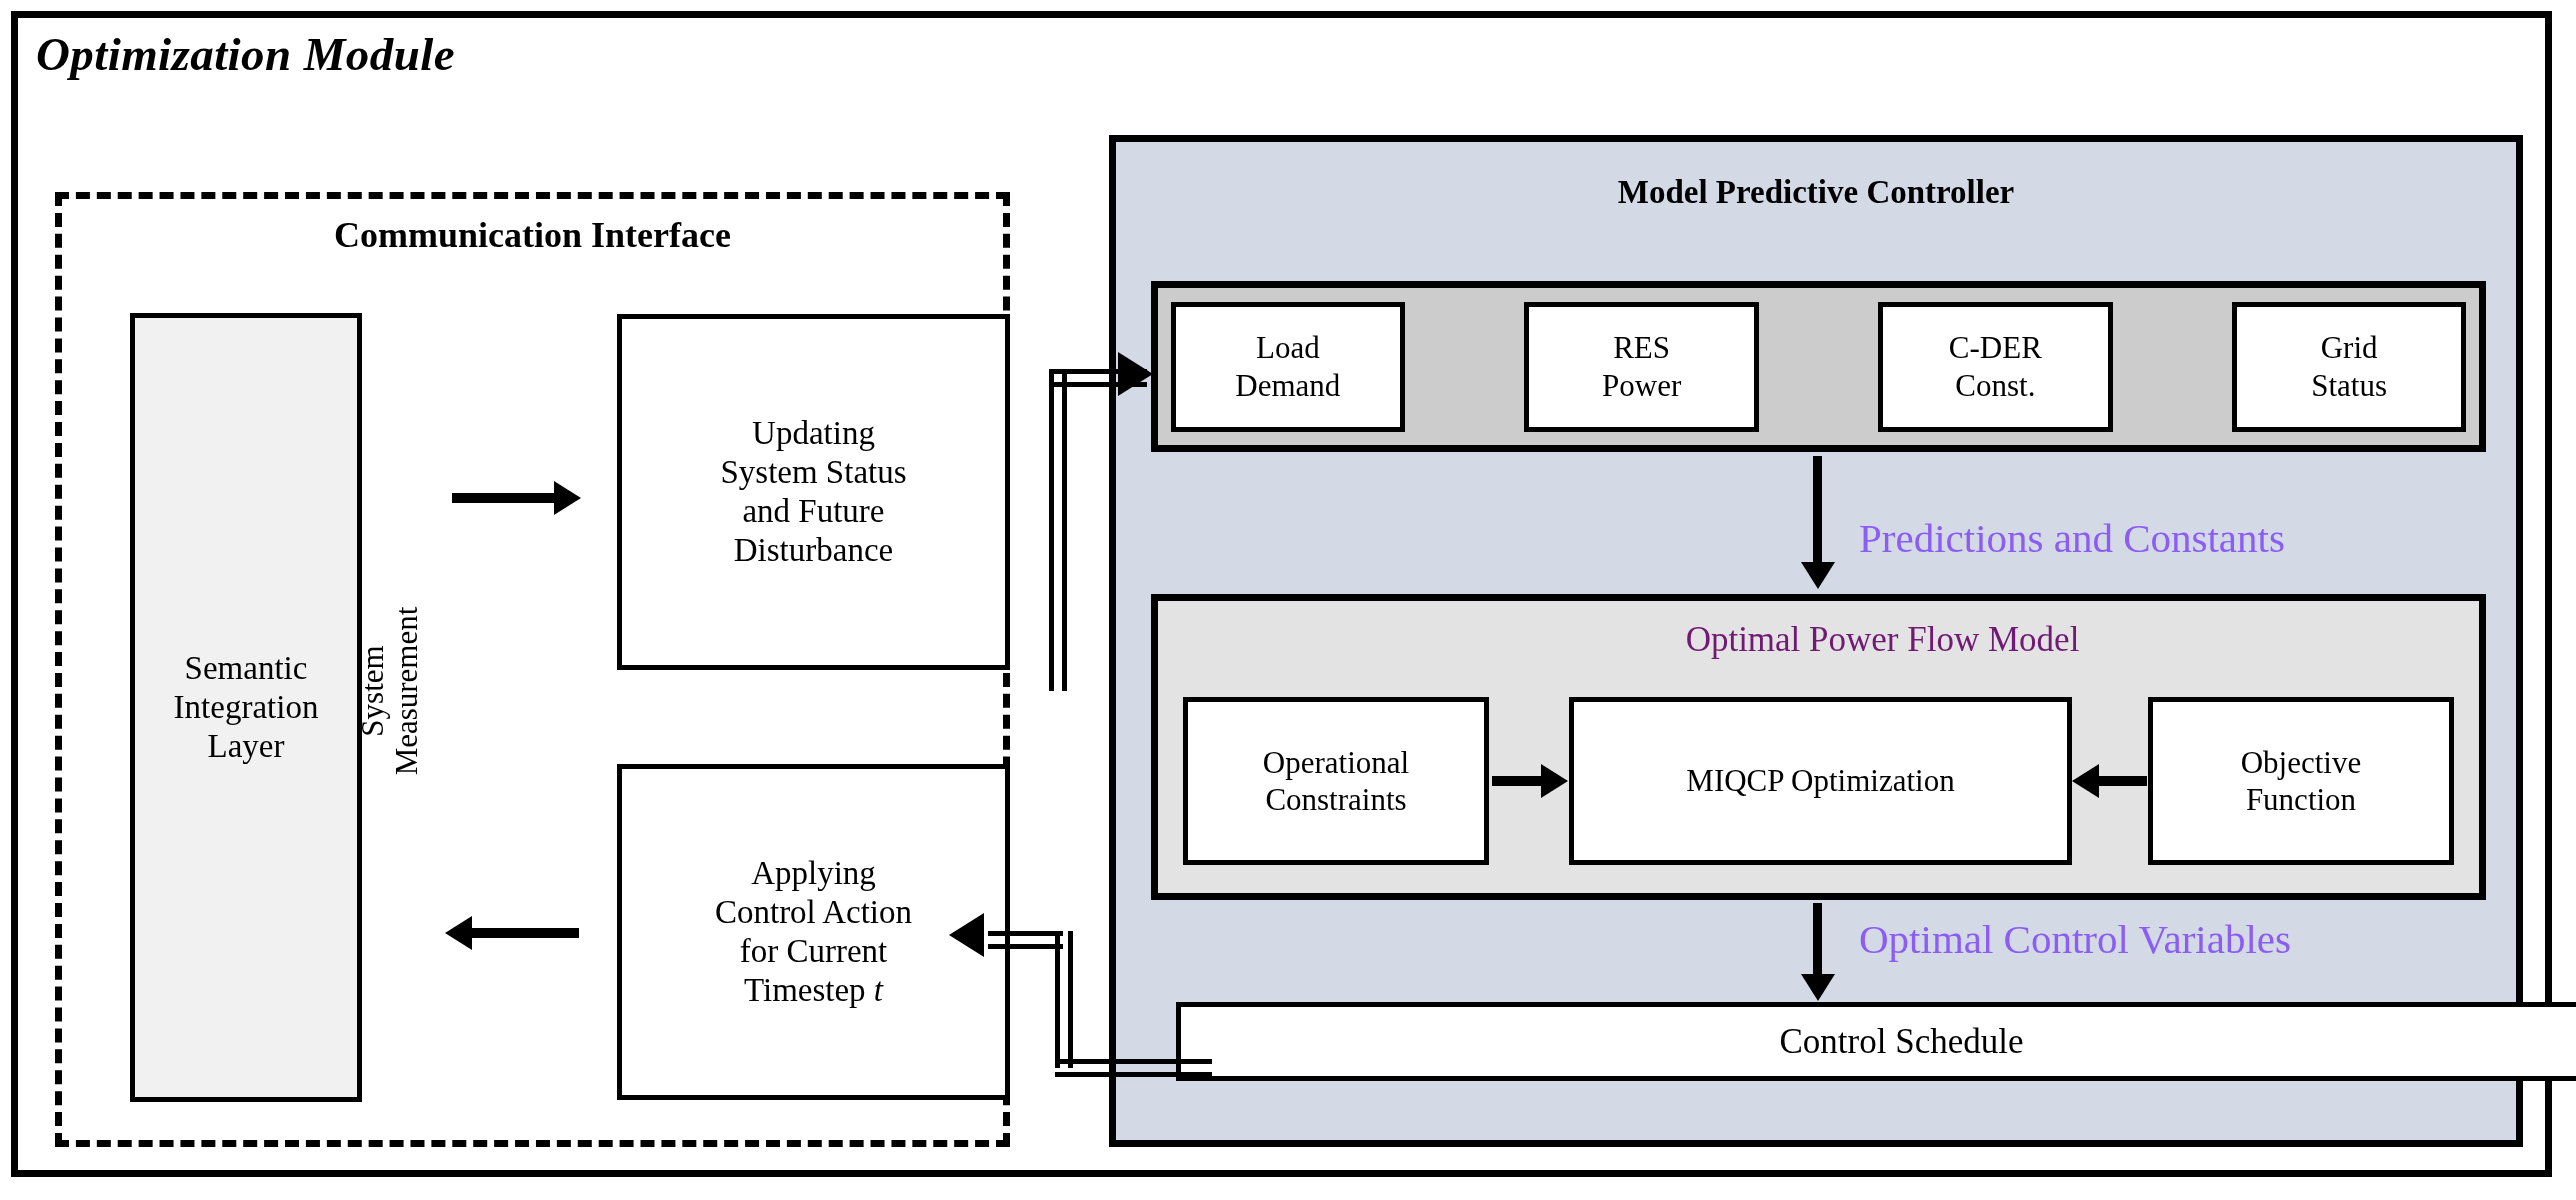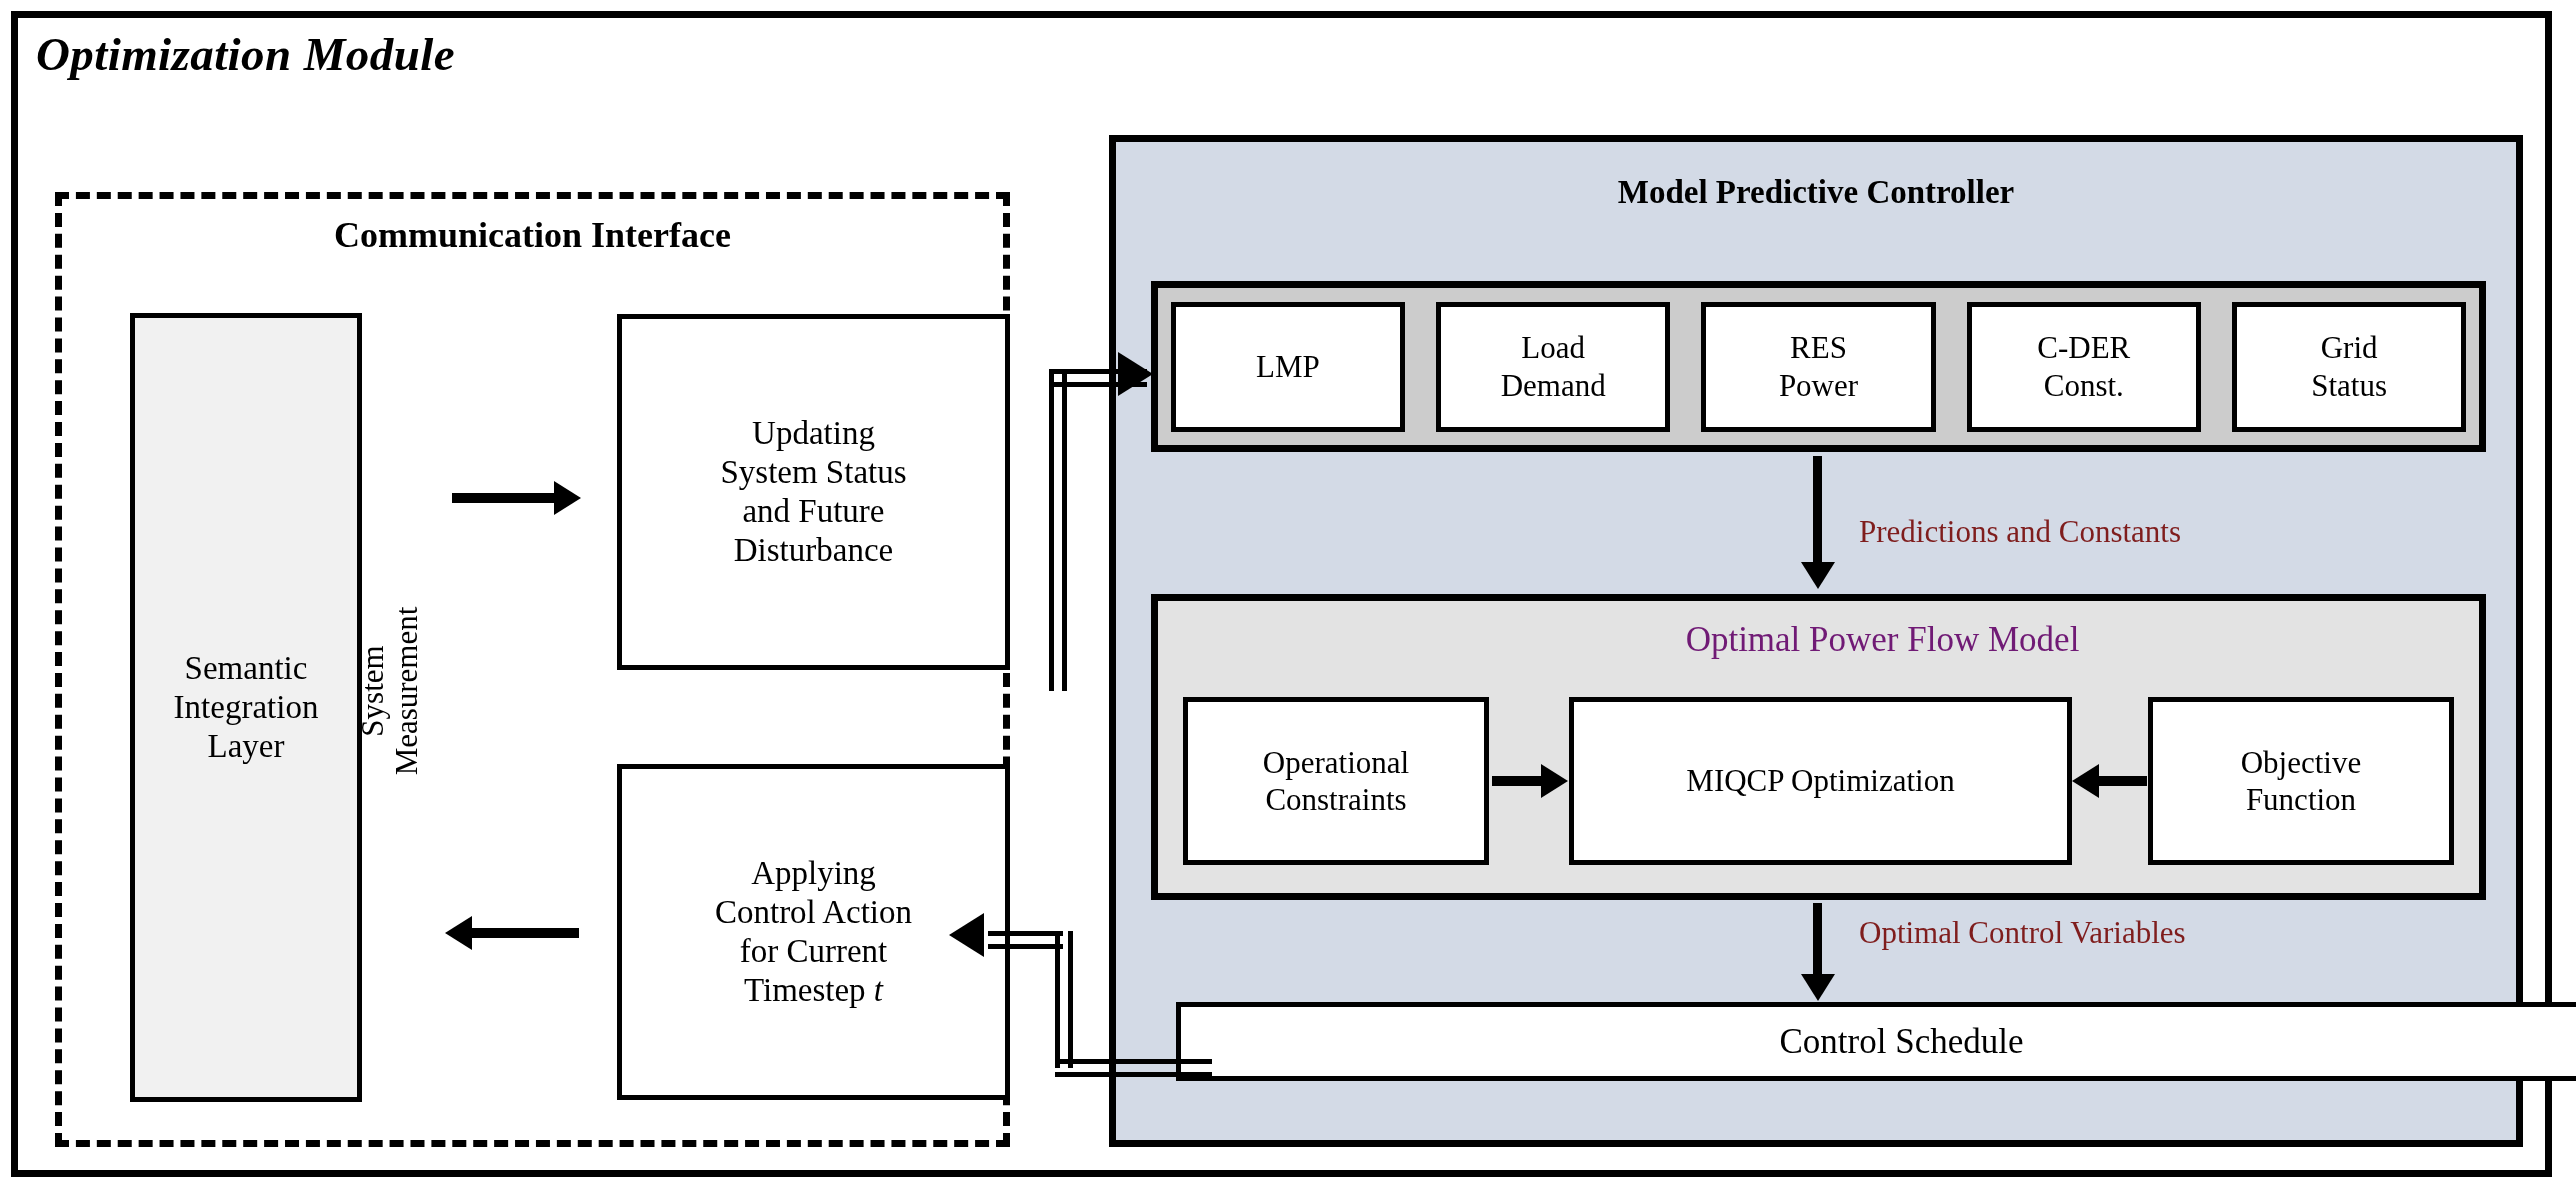--- a/index.html
+++ b/index.html
@@ -223,22 +223,22 @@
     align-items:center;
     justify-content:center;
     font-size:35px;
     color:#000;
     margin-left:25px;
   }
 
   
   .flow-label{
     position:absolute;
-    font-size:31px;
-    color:#7f1d1d;
+    font-size:41px;
+    color:#8b5cf6;
     white-space:nowrap;
   }
   .lab-pred{ left:1859px; top:514px; }
   .lab-ocv { left:1859px; top:915px; }
 
   
   .pipe{ position:absolute; }
   .pipe-h{ border-top:5.5px solid #000; border-bottom:5.5px solid #000; height:7.9px; box-sizing:content-box;}
   .pipe-v{ border-left:5.5px solid #000; border-right:5.5px solid #000; width:7.9px; box-sizing:content-box;}
 </style>
@@ -273,23 +273,20 @@
   <div class="arrow-line" style="left:452px; top:493px; width:105px; height:10.2px;"></div>
   <div class="arrow-head ah-right" style="left:554px; top:481px;"></div>
 
   <div class="arrow-line" style="left:471px; top:928px; width:108px; height:10.2px;"></div>
   <div class="arrow-head ah-left" style="left:445px; top:916px;"></div>
 
   <div class="mpc-panel"></div>
   <div class="mpc-title">Model Predictive Controller</div>
 
   <div class="input-band">
-    <div class="input-cell">
-      <span>LMP</span>
-    </div>
     <div class="input-cell">
       <span>Load<br>Demand</span>
     </div>
     <div class="input-cell">
       <span>RES<br>Power</span>
     </div>
     <div class="input-cell">
       <span>C-DER<br>Const.</span>
     </div>
     <div class="input-cell">

